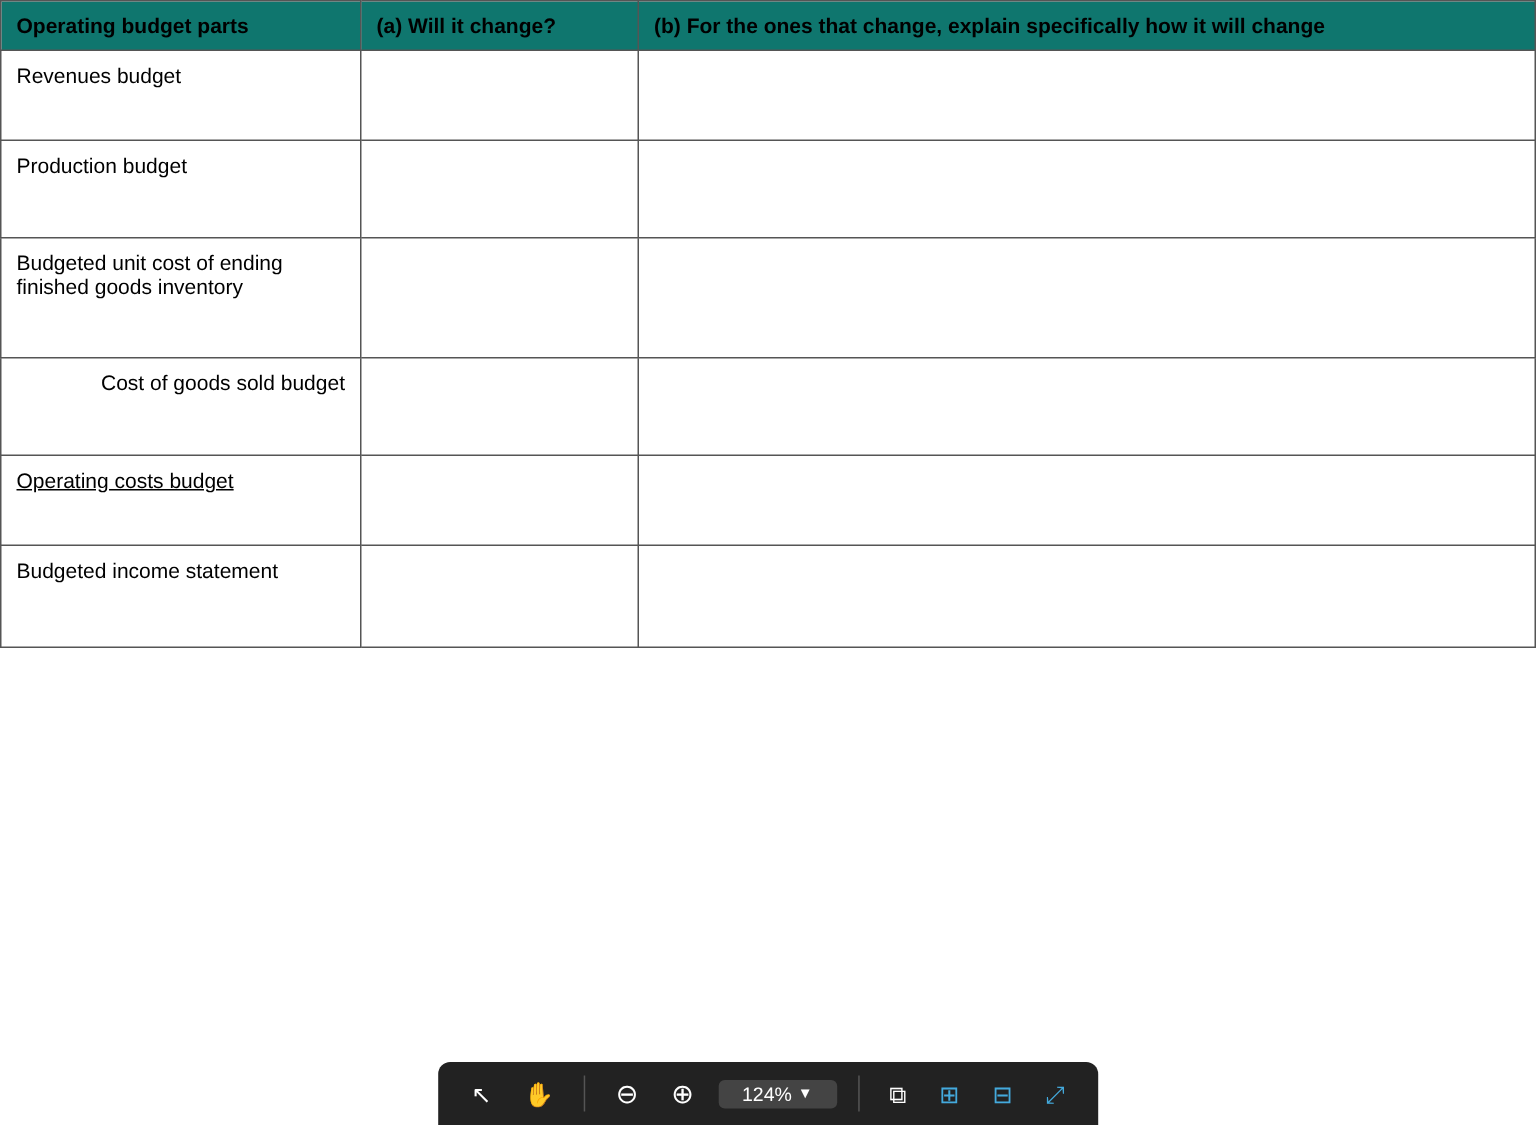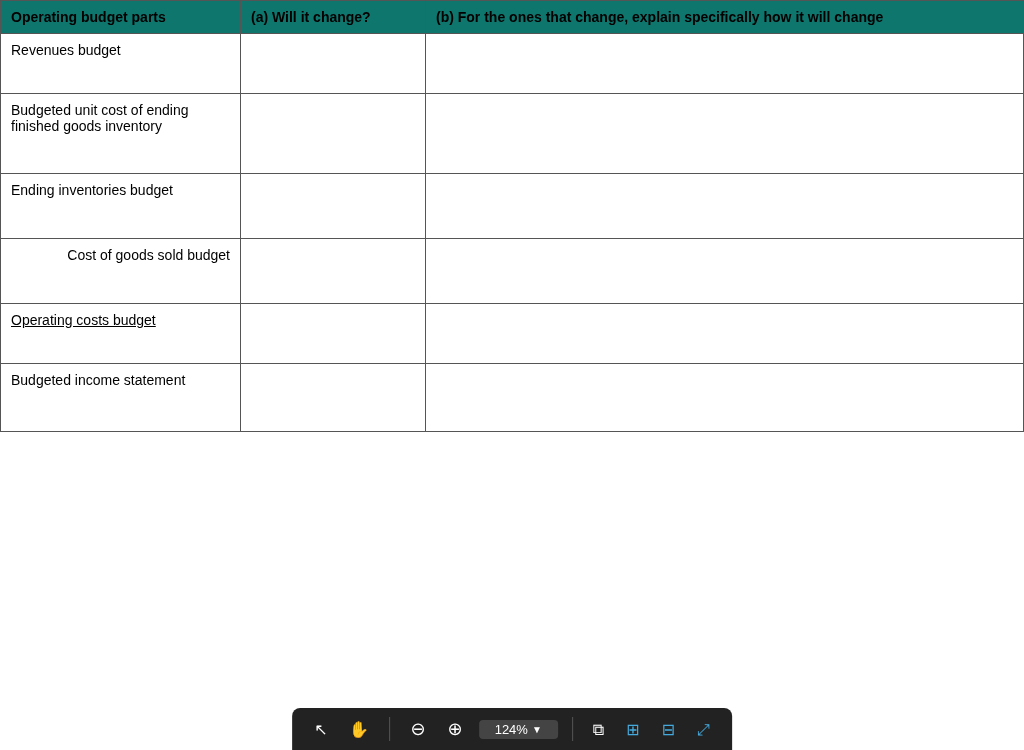--- a/index.html
+++ b/index.html
@@ -132,27 +132,27 @@
         <th>(a) Will it change?</th>
         <th>(b) For the ones that change, explain specifically how it will change</th>
       </tr>
     </thead>
     <tbody id="table-body">
     <tr class="row-revenues">
           <td>Revenues budget</td>
           <td contenteditable="true" style=""></td>
           <td contenteditable="true" style=""></td>
         </tr>
+        <tr class="row-production">
+          <td>Production budget</td>
+          <td contenteditable="true" style=""></td>
+          <td contenteditable="true" style=""></td>
+        </tr>
         <tr class="row-budgeted">
           <td>Budgeted unit cost of ending finished goods inventory</td>
-          <td contenteditable="true" style=""></td>
-          <td contenteditable="true" style=""></td>
-        </tr>
-        <tr class="row-ending">
-          <td>Ending inventories budget</td>
           <td contenteditable="true" style=""></td>
           <td contenteditable="true" style=""></td>
         </tr>
         <tr class="row-cogs">
           <td>Cost of goods sold budget</td>
           <td contenteditable="true" style=""></td>
           <td contenteditable="true" style=""></td>
         </tr>
         <tr class="row-opcosts">
           <td>Operating costs budget</td>

